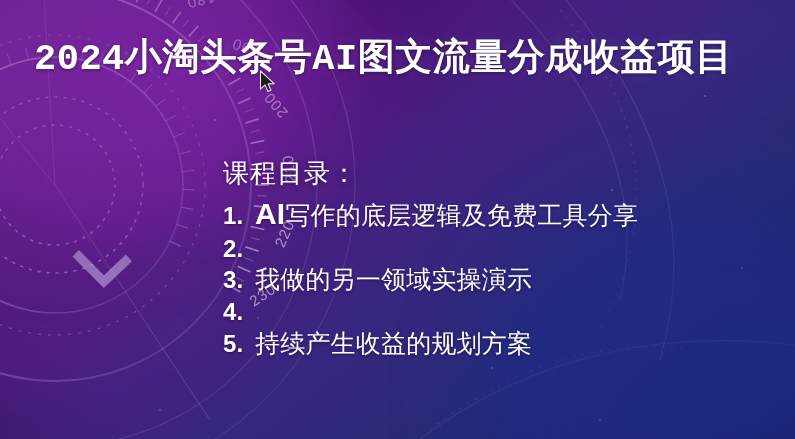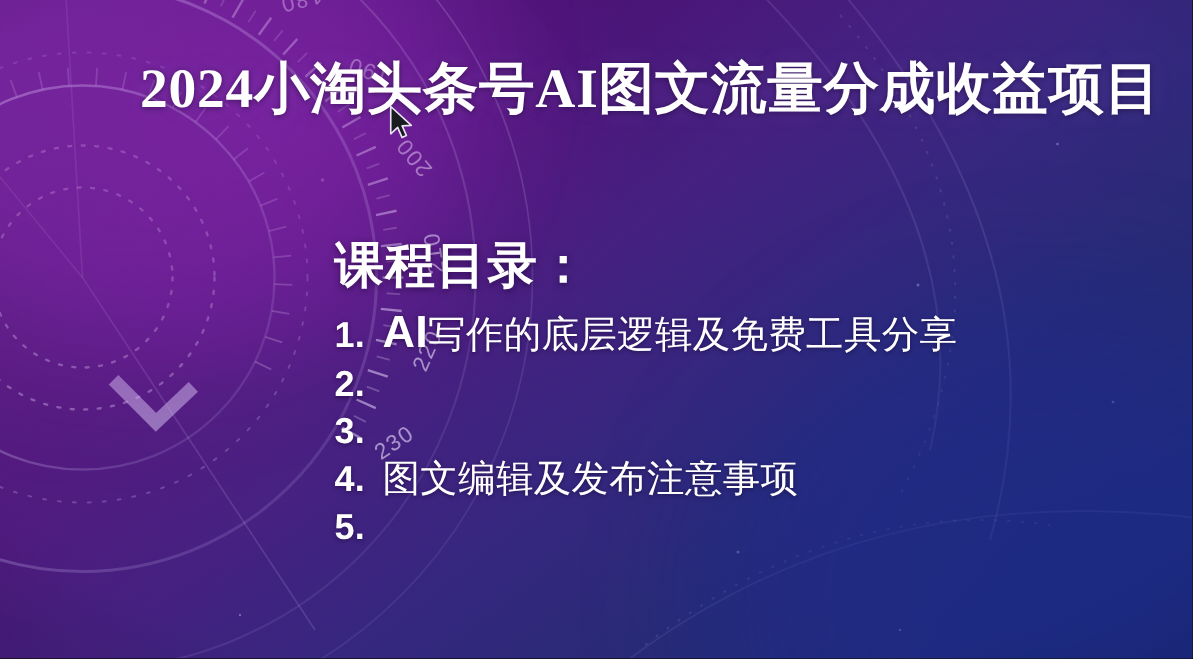--- a/index.html
+++ b/index.html
@@ -41,40 +41,39 @@
     background:radial-gradient(ellipse 110% 110% at 50% 45%, rgba(0,0,0,0) 55%, rgba(0,0,0,0.30) 100%);
   }
 
   
   #title{
     position:absolute;
     left:34px; top:39px;
     width:740px;
     z-index:6;
     color:#ffffff;
-    font-family:Liberation Serif, serif;
+    font-family:Liberation Mono, monospace;
     font-weight:700;
     font-size:37px;
     line-height:1.12;
     letter-spacing:0.5px;
     white-space:nowrap;
     text-shadow:0 1px 4px rgba(20,0,40,0.55), 0 0 14px rgba(190,150,255,0.18);
-    text-align:right;
   }
 
   #course-block{
     position:absolute;
     left:223px; top:158px;
     z-index:6;
     color:#ffffff;
   }
   #course-heading{
     font-family:"Liberation Serif", serif;
-    font-weight:700;
-    font-size:33px;
+    font-weight:400;
+    font-size:26px;
     line-height:1.22;
     letter-spacing:1px;
     margin:0 0 4px 0;
     text-shadow:0 1px 4px rgba(20,0,40,0.55);
   }
   #course-list{
     list-style:none;
     margin:0;padding:0;
   }
   #course-list li{
@@ -506,27 +505,28 @@
     <ul id="course-list">
         <li>
           <span class="num">1.</span>
           <span class="txt"><span class="lat">AI</span><span>写作的底层逻辑及免费工具分享</span></span>
         </li>
         <li>
           <span class="num">2.</span>
         </li>
         <li>
           <span class="num">3.</span>
+          <span class="txt"><span>我做的另一领域实操演示</span></span>
         </li>
         <li>
           <span class="num">4.</span>
-          <span class="txt"><span>图文编辑及发布注意事项</span></span>
         </li>
         <li>
           <span class="num">5.</span>
+          <span class="txt"><span>持续产生收益的规划方案</span></span>
         </li>
       </ul>
   </div>
 
   <svg id="cursor" width="17" height="24" viewBox="0 0 17 24" aria-hidden="true" style="left: 259px; top: 70px;">
     <path d="M1.5 1 L1.5 19.2 L6.1 14.9 L9.0 21.6 L11.9 20.3 L9.1 13.9 L15.2 13.6 Z" fill="#1b1b22" stroke="#e9e4f2" stroke-width="1.1" stroke-linejoin="round"></path>
   </svg>
 
 </div>
 

